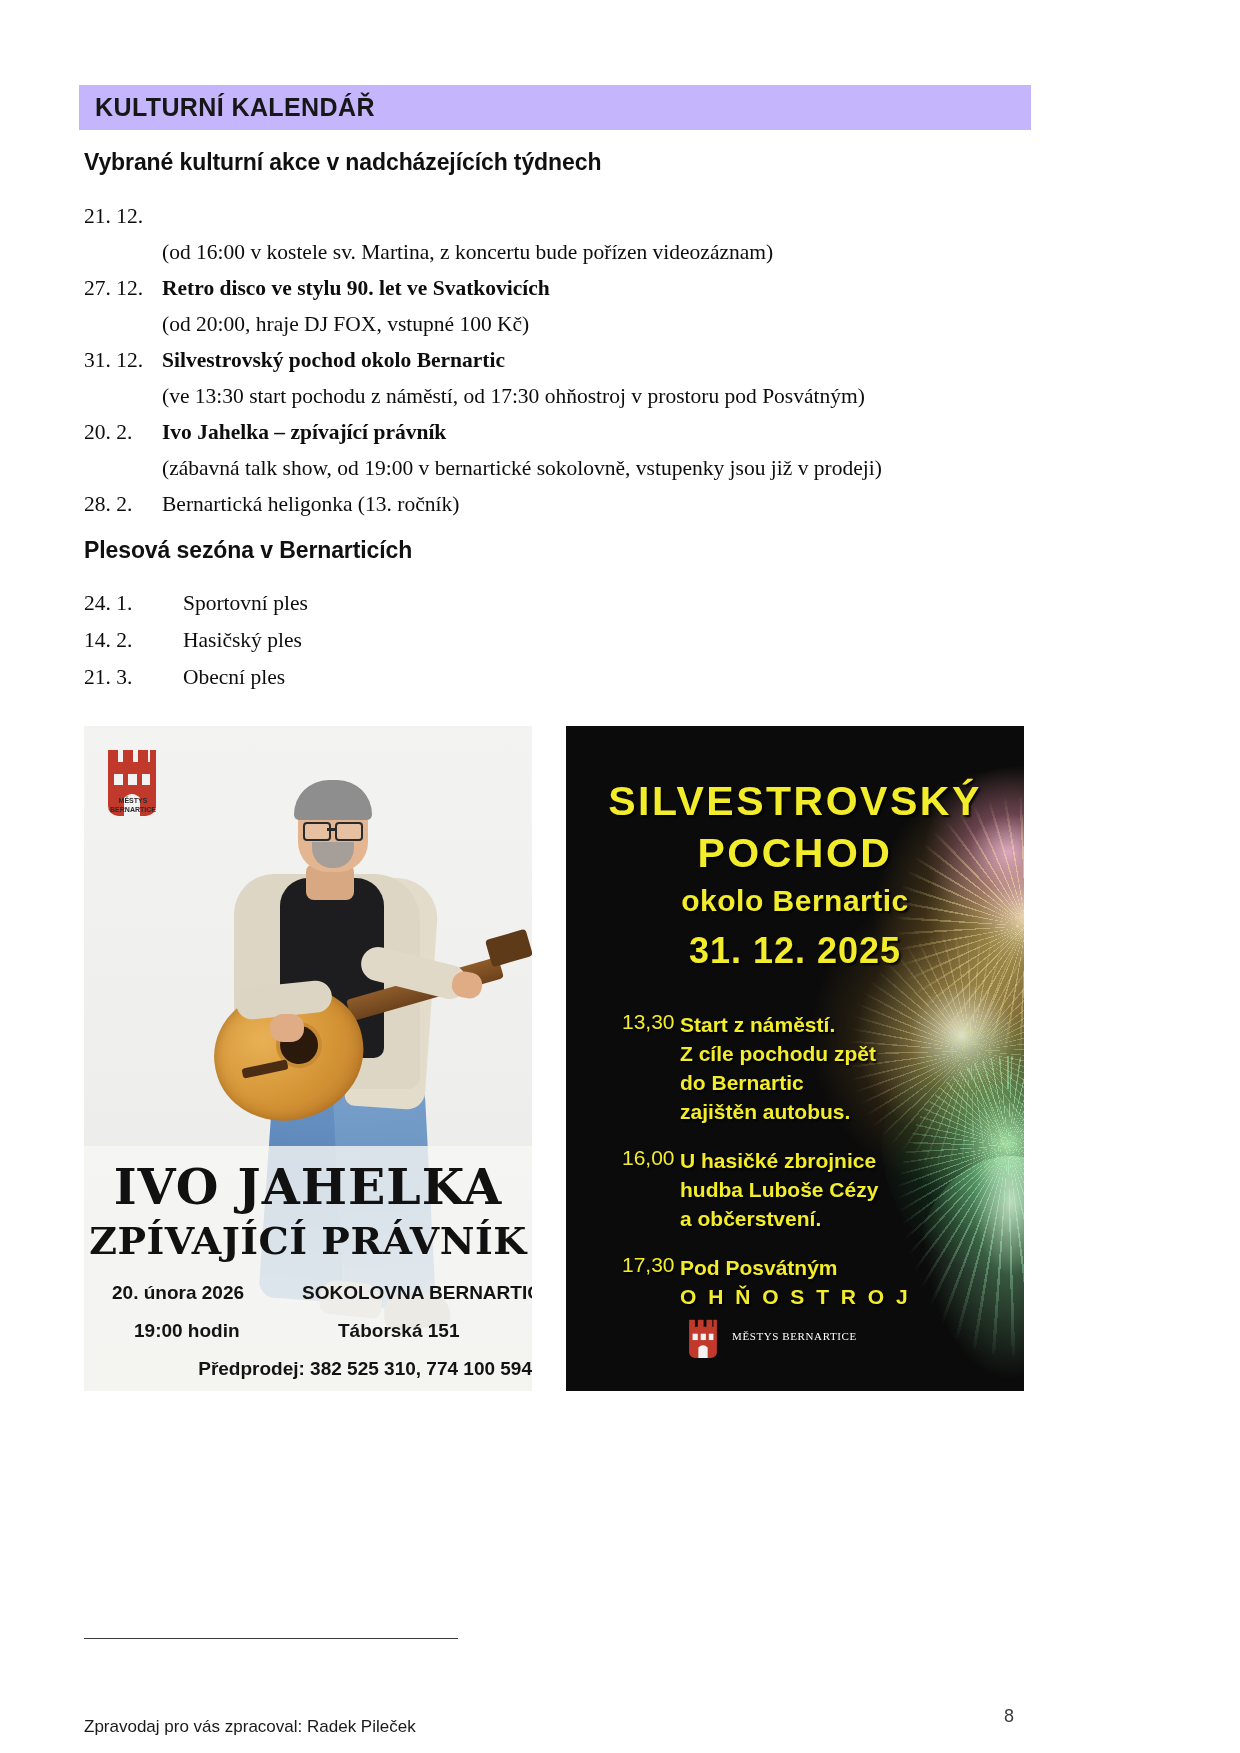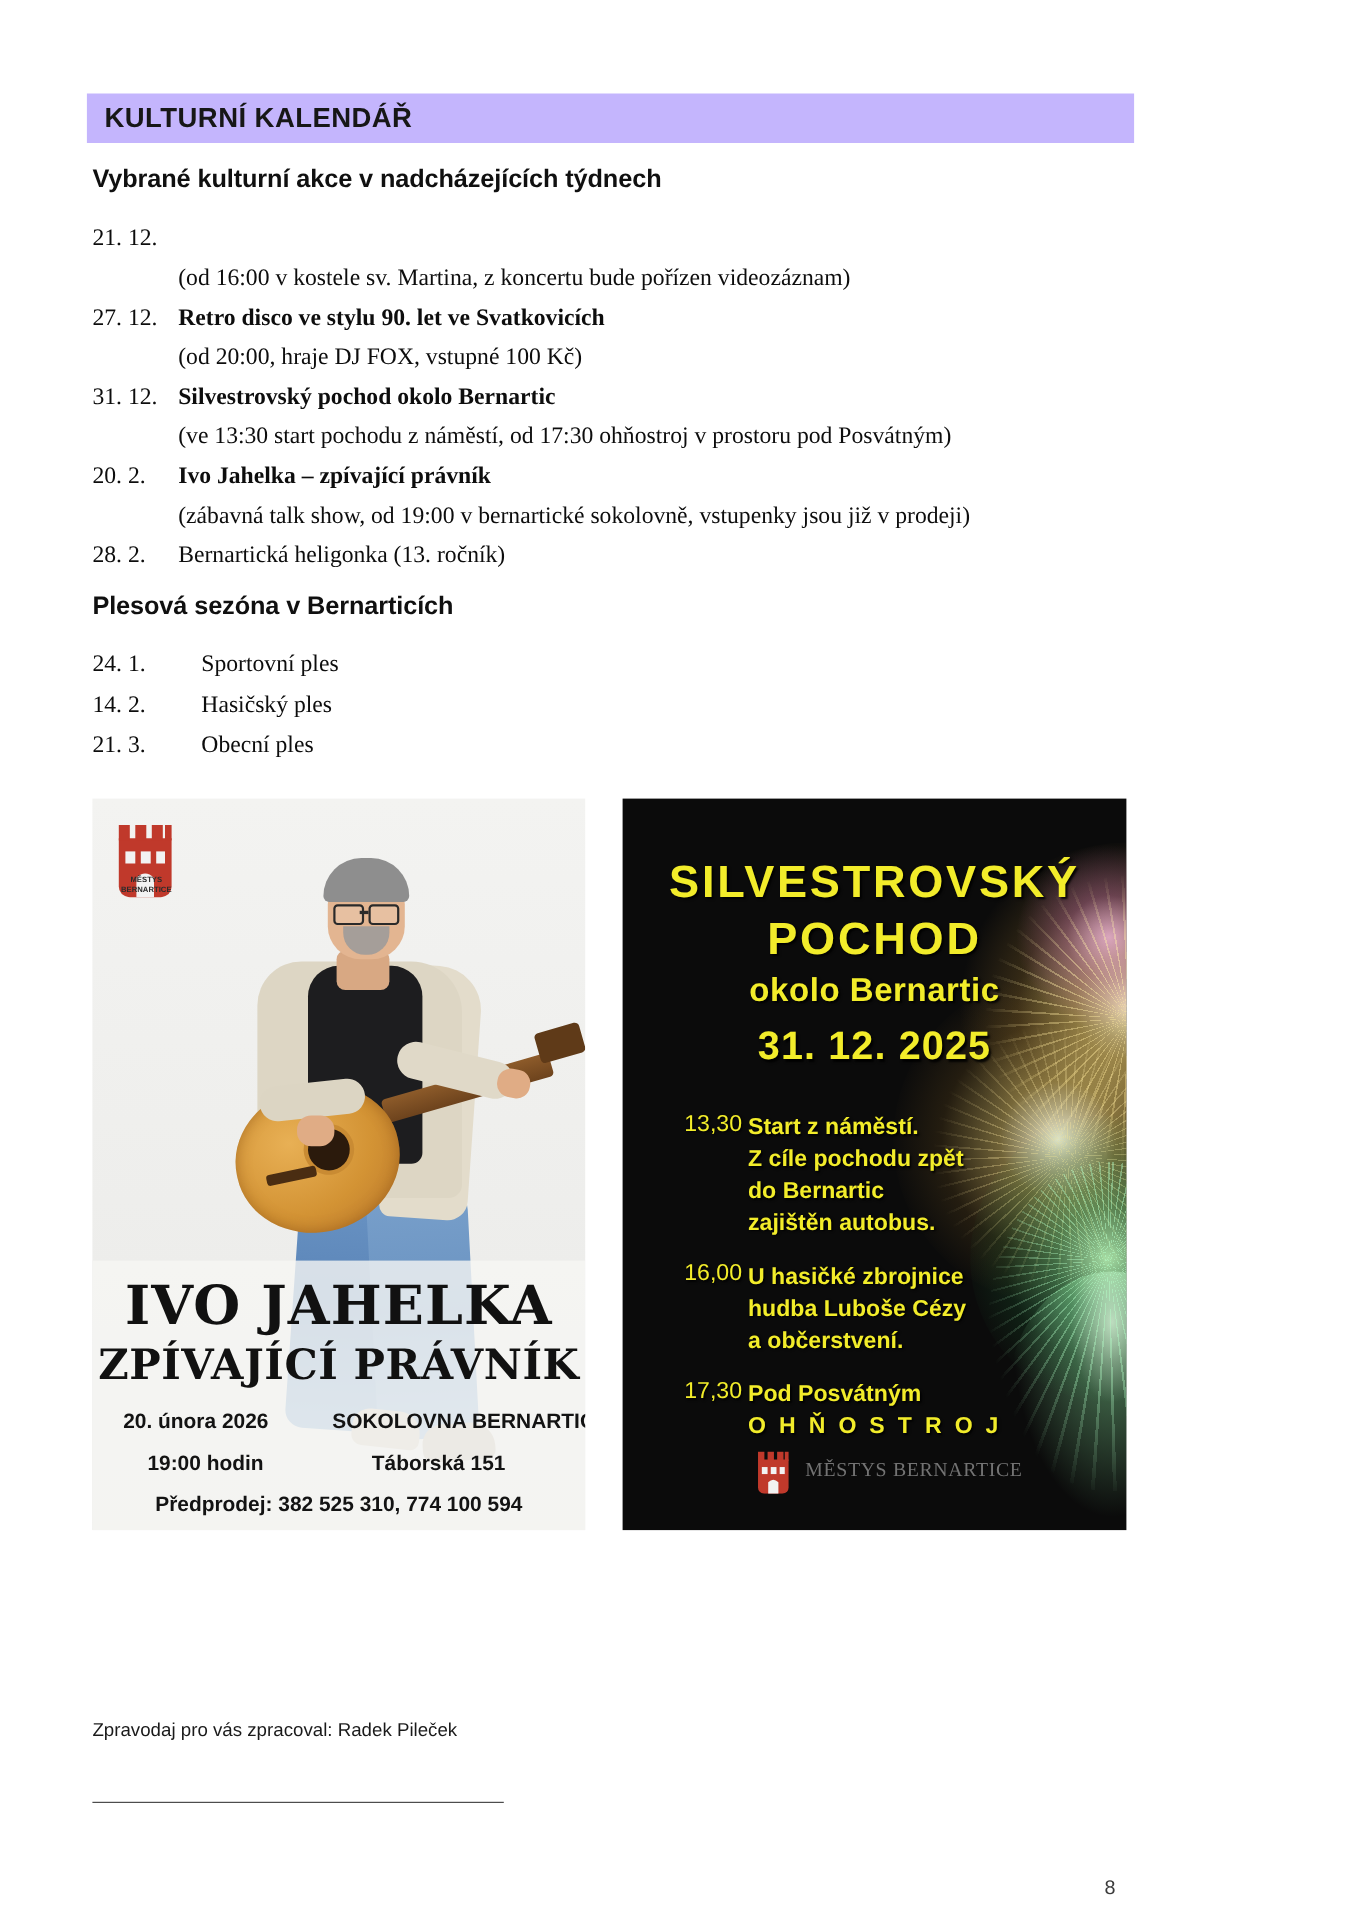--- a/index.html
+++ b/index.html
@@ -274,21 +274,21 @@
     font-family: "Liberation Sans", sans-serif;
     font-weight: bold;
     font-size: 19px;
     color: #131313;
     white-space: nowrap;
   }
   #jah-date  { left: 28px;  top: 556px; }
   #jah-venue { left: 218px; top: 556px; }
   #jah-time  { left: 50px;  top: 594px; }
   #jah-addr  { left: 254px; top: 594px; }
-  #jah-presale { left: 0; top: 632px; width: 448px; text-align: center; }
+  #jah-presale { left: 0; top: 632px; width: 448px; text-align: right; }
 
   
   .poster-pochod {
     position: absolute;
     left: 566px;
     top: 726px;
     width: 458px;
     height: 665px;
     background: #0b0b0b;
     overflow: hidden;
@@ -411,36 +411,36 @@
   }
   .poch-line.spaced { letter-spacing: 3px; }
 
   .poch-footer {
     position: absolute; left: 120px; top: 588px;
     display: flex; align-items: center; gap: 12px;
   }
   .poch-crest { width: 34px; height: 44px; }
   .poch-crest-text {
     font-family: "Liberation Serif", serif;
-    font-size: 18px;
-    color: #737373;
+    font-size: 11px;
+    color: #ffffff;
     letter-spacing: 0.6px;
     white-space: nowrap;
   }
 
   
   .foot-rule {
     position: absolute;
     left: 84px; top: 1638px;
     width: 374px; height: 0;
     border-top: 1.3px solid #3a3a3a;
   }
   .foot-text {
     position: absolute;
-    left: 84px; top: 1563px;
+    left: 84px; top: 1717px;
     font-family: "Liberation Sans", sans-serif;
     font-size: 17px;
     color: #1a1a1a;
     white-space: nowrap;
   }
   .page-num {
     position: absolute;
     left: 1004px; top: 1706px;
     font-family: "Liberation Sans", sans-serif;
     font-size: 18px;

